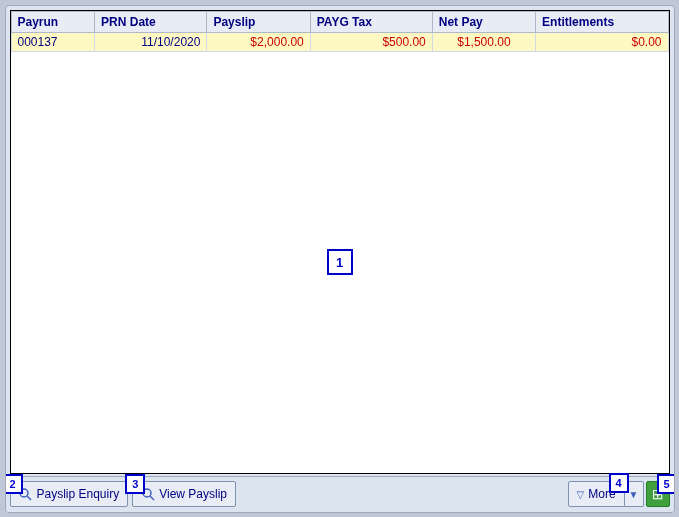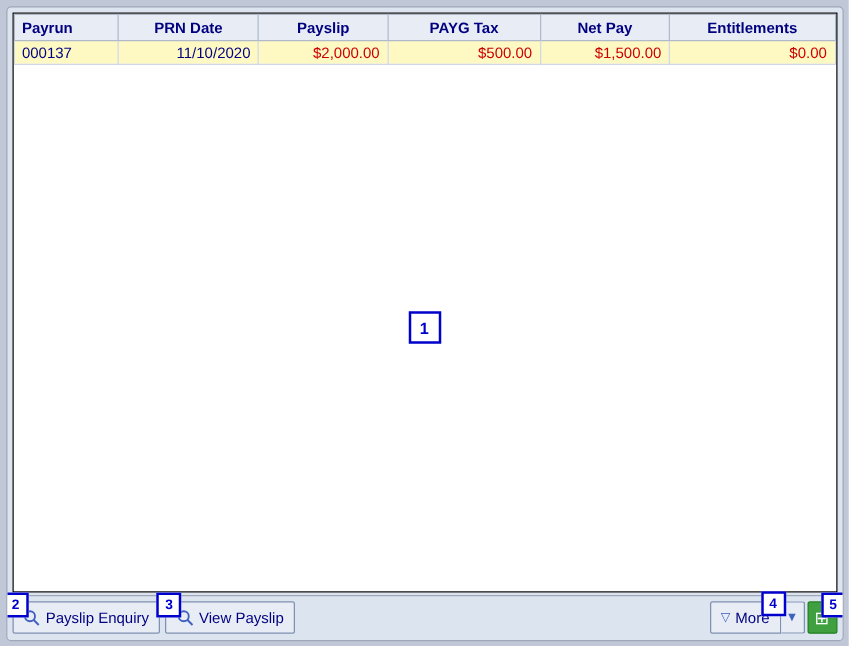--- a/index.html
+++ b/index.html
@@ -43,21 +43,21 @@
       border-collapse: collapse;
     }
 
     thead tr {
       background: #e8edf5;
     }
 
     thead th {
       border: 1px solid #b0b8cc;
       padding: 3px 6px;
-      text-align: center;
+      text-align: left;
       font-weight: bold;
       color: #000080;
       white-space: nowrap;
     }
 
     thead th:first-child {
       text-align: left;
     }
 
     tbody tr td {
@@ -254,21 +254,21 @@
             <th>Net Pay</th>
             <th>Entitlements</th>
           </tr>
         </thead>
         <tbody id="table-body">
         <tr>
       <td style="text-align:left; color:#000080;">000137</td>
       <td style="text-align:right; color:#000080;">11/10/2020</td>
       <td style="text-align:right; color:#cc0000;">$2,000.00</td>
       <td style="text-align:right; color:#cc0000;padding-left:28px;">$500.00</td>
-      <td style="text-align:right; color:#cc0000;">$1,500.00</td>
+      <td style="text-align:center; color:#cc0000;">$1,500.00</td>
       <td style="text-align:right; color:#cc0000;">$0.00</td>
     </tr>
           </tbody>
       </table>
       <div class="middle-area">
         <div class="badge-1">1</div>
       </div>
     </div>
   </div>
 

